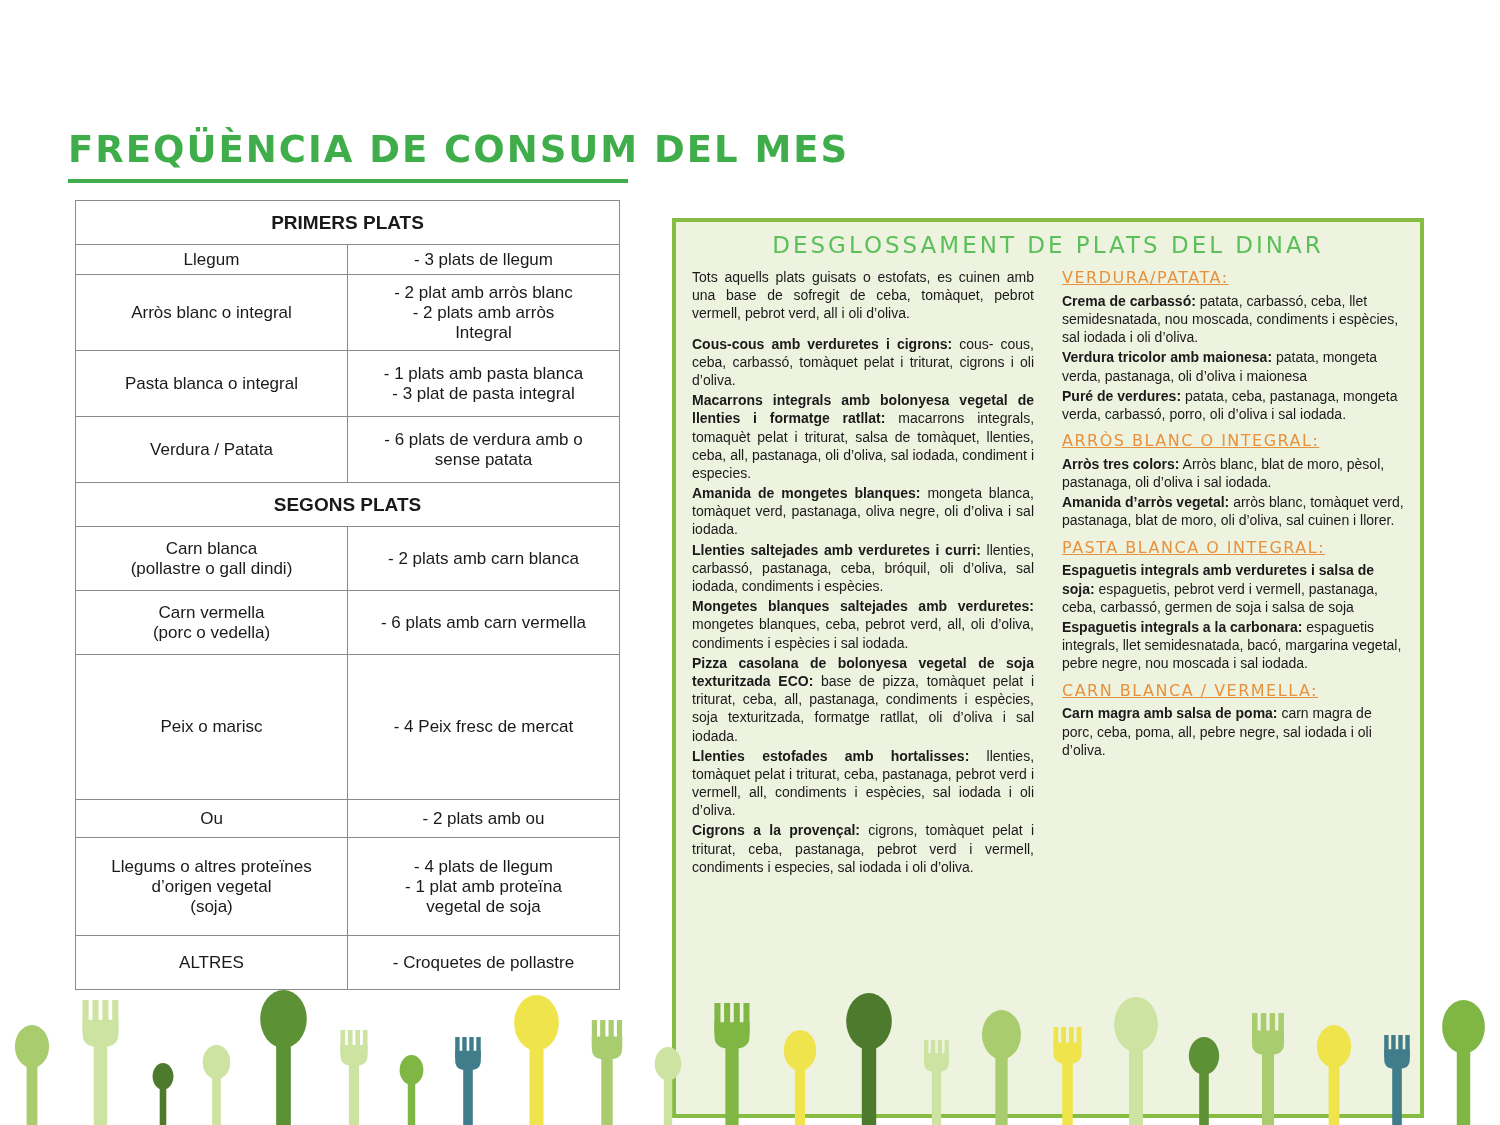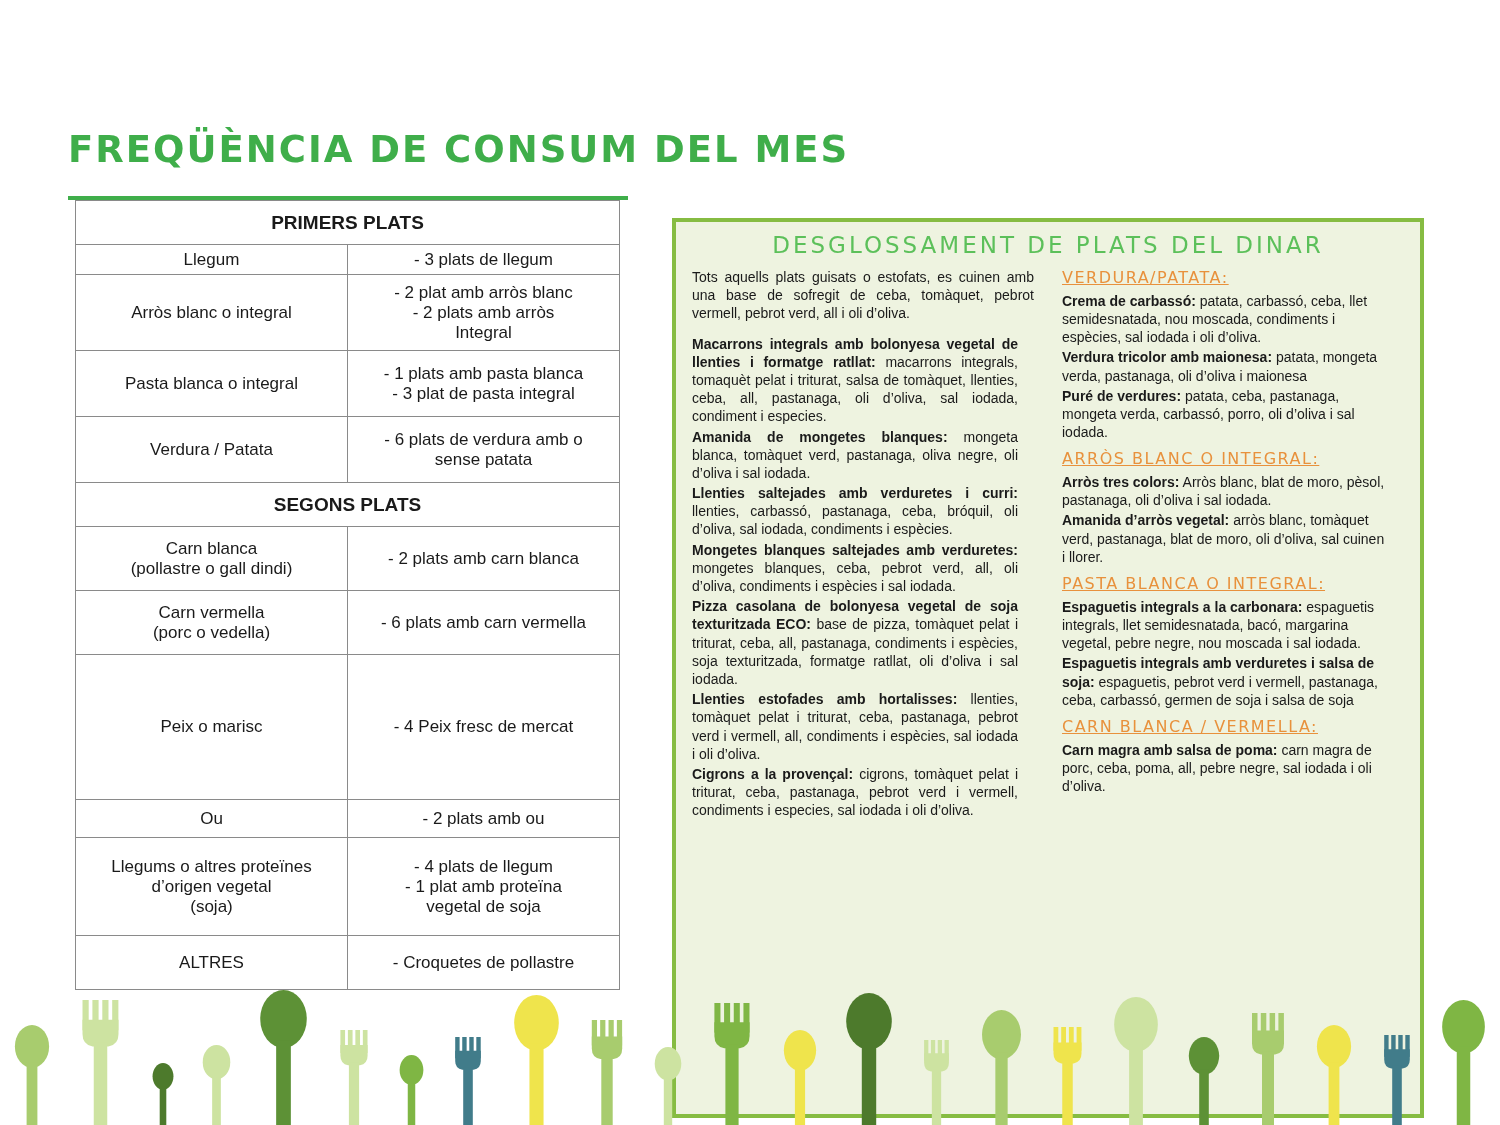--- a/index.html
+++ b/index.html
@@ -4,21 +4,21 @@
 <style>
   * { margin:0; padding:0; box-sizing:border-box; }
   body { background:#ffffff; font-family:"Liberation Sans", sans-serif; }
   .page { position:relative; width:1500px; height:1125px; background:#ffffff; overflow:hidden; }
 
   
   .main-title {
     position:absolute; left:68px; top:128px;
     font-family:"DejaVu Sans", sans-serif;
     font-size:37px; font-weight:bold; letter-spacing:2px;
-    color:#3fae4a; border-bottom:4px solid #3fae4a; padding-bottom:25px;
+    color:#3fae4a; border-bottom:4px solid #3fae4a; padding-bottom:8px;
     width:560px; white-space:nowrap;
   }
 
   
   .freq-table {
     position:absolute; left:75px; top:200px; width:545px;
     border-collapse:collapse; table-layout:fixed;
   }
   .freq-table td {
     border:1px solid #8a8a8a; text-align:center; vertical-align:middle;
@@ -42,21 +42,21 @@
   .panel-body { display:flex; gap:28px; }
   .pcol { flex:1; font-size:14px; line-height:1.3; color:#1a1a1a; }
   .pcol.left { text-align:justify; }
   .intro { margin-bottom:12px; text-align:justify; }
   .oheading {
     font-family:"DejaVu Sans", sans-serif;
     color:#e8913c; font-size:16px; letter-spacing:1.5px;
     text-decoration:underline; margin:8px 0 3px 0; font-weight:normal;
   }
   .oheading.first { margin-top:0; }
-  .item { margin:0 16px 2px 0; }
+  .item { margin:0 0 2px 0; }
   .item b { font-weight:bold; }
 
   
   .footer-deco {
     position:absolute; left:0; right:0; bottom:0; height:140px;
     display:flex; align-items:flex-end; justify-content:space-between;
     padding:0 14px; overflow:hidden;
   }
   .footer-deco svg { display:block; flex:0 0 auto; }
 </style>
@@ -129,42 +129,43 @@
   </table>
 
   <div class="panel">
     <div class="panel-title">DESGLOSSAMENT DE PLATS DEL DINAR</div>
     <div class="panel-body">
 
       <div class="pcol left">
         <p class="intro">Tots aquells plats guisats o estofats, es cuinen amb una base de sofregit de ceba, tomàquet, pebrot vermell, pebrot verd, all i oli d’oliva.</p>
 
 
+        <p class="item"><b>Cous-cous amb verduretes i cigrons:</b> <span>cous- cous, ceba, carbassó, tomàquet pelat i triturat, cigrons i oli d’oliva.</span></p>
         <p class="item"><b>Macarrons integrals amb bolonyesa vegetal de llenties i formatge ratllat:</b> <span>macarrons integrals, tomaquèt pelat i triturat, salsa de tomàquet, llenties, ceba, all, pastanaga, oli d’oliva, sal iodada, condiment i especies.</span></p>
         <p class="item"><b>Amanida de mongetes blanques:</b> <span>mongeta blanca, tomàquet verd, pastanaga, oliva negre, oli d’oliva i sal iodada.</span></p>
         <p class="item"><b>Llenties saltejades amb verduretes i curri:</b> <span>llenties, carbassó, pastanaga, ceba, bróquil, oli d’oliva, sal iodada, condiments i espècies.</span></p>
         <p class="item"><b>Mongetes blanques saltejades amb verduretes:</b> <span>mongetes blanques, ceba, pebrot verd, all, oli d’oliva, condiments i espècies i sal iodada.</span></p>
         <p class="item"><b>Pizza casolana de bolonyesa vegetal de soja texturitzada ECO:</b> <span>base de pizza, tomàquet pelat i triturat, ceba, all, pastanaga, condiments i espècies, soja texturitzada, formatge ratllat, oli d’oliva i sal iodada.</span></p>
         <p class="item"><b>Llenties estofades amb hortalisses:</b> <span>llenties, tomàquet pelat i triturat, ceba, pastanaga, pebrot verd i vermell, all, condiments i espècies, sal iodada i oli d’oliva.</span></p>
         <p class="item"><b>Cigrons a la provençal:</b> <span>cigrons, tomàquet pelat i triturat, ceba, pastanaga, pebrot verd i vermell, condiments i especies, sal iodada i oli d’oliva.</span></p>
       </div>
 
       <div class="pcol">
         <div class="oheading first">VERDURA/PATATA:</div>
         <p class="item"><b>Crema de carbassó:</b> <span>patata, carbassó, ceba, llet semidesnatada, nou moscada, condiments i espècies, sal iodada i oli d’oliva.</span></p>
         <p class="item"><b>Verdura tricolor amb maionesa:</b> <span>patata, mongeta verda, pastanaga, oli d’oliva i maionesa</span></p>
         <p class="item"><b>Puré de verdures:</b> <span>patata, ceba, pastanaga, mongeta verda, carbassó, porro, oli d’oliva i sal iodada.</span></p>
 
         <div class="oheading">ARRÒS BLANC O INTEGRAL:</div>
         <p class="item"><b>Arròs tres colors:</b> <span>Arròs blanc, blat de moro, pèsol, pastanaga, oli d’oliva i sal iodada.</span></p>
         <p class="item"><b>Amanida d’arròs vegetal:</b> <span>arròs blanc, tomàquet verd, pastanaga, blat de moro, oli d’oliva, sal cuinen i llorer.</span></p>
 
         <div class="oheading">PASTA BLANCA O INTEGRAL:</div>
+        <p class="item"><b>Espaguetis integrals amb verduretes i salsa de soja:</b> <span>espaguetis, pebrot verd i vermell, pastanaga, ceba, carbassó, germen de soja i salsa de soja</span></p>
         <p class="item"><b>Espaguetis integrals a la carbonara:</b> <span>espaguetis integrals, llet semidesnatada, bacó, margarina vegetal, pebre negre, nou moscada i sal iodada.</span></p>
-        <p class="item"><b>Espaguetis integrals amb verduretes i salsa de soja:</b> <span>espaguetis, pebrot verd i vermell, pastanaga, ceba, carbassó, germen de soja i salsa de soja</span></p>
 
         <div class="oheading">CARN BLANCA / VERMELLA:</div>
         <p class="item"><b>Carn magra amb salsa de poma:</b> <span>carn magra de porc, ceba, poma, all, pebre negre, sal iodada i oli d’oliva.</span></p>
       </div>
 
     </div>
   </div>
 
   <div class="footer-deco">
       <svg width="36" height="100" viewBox="0 0 40 140" preserveAspectRatio="none">

